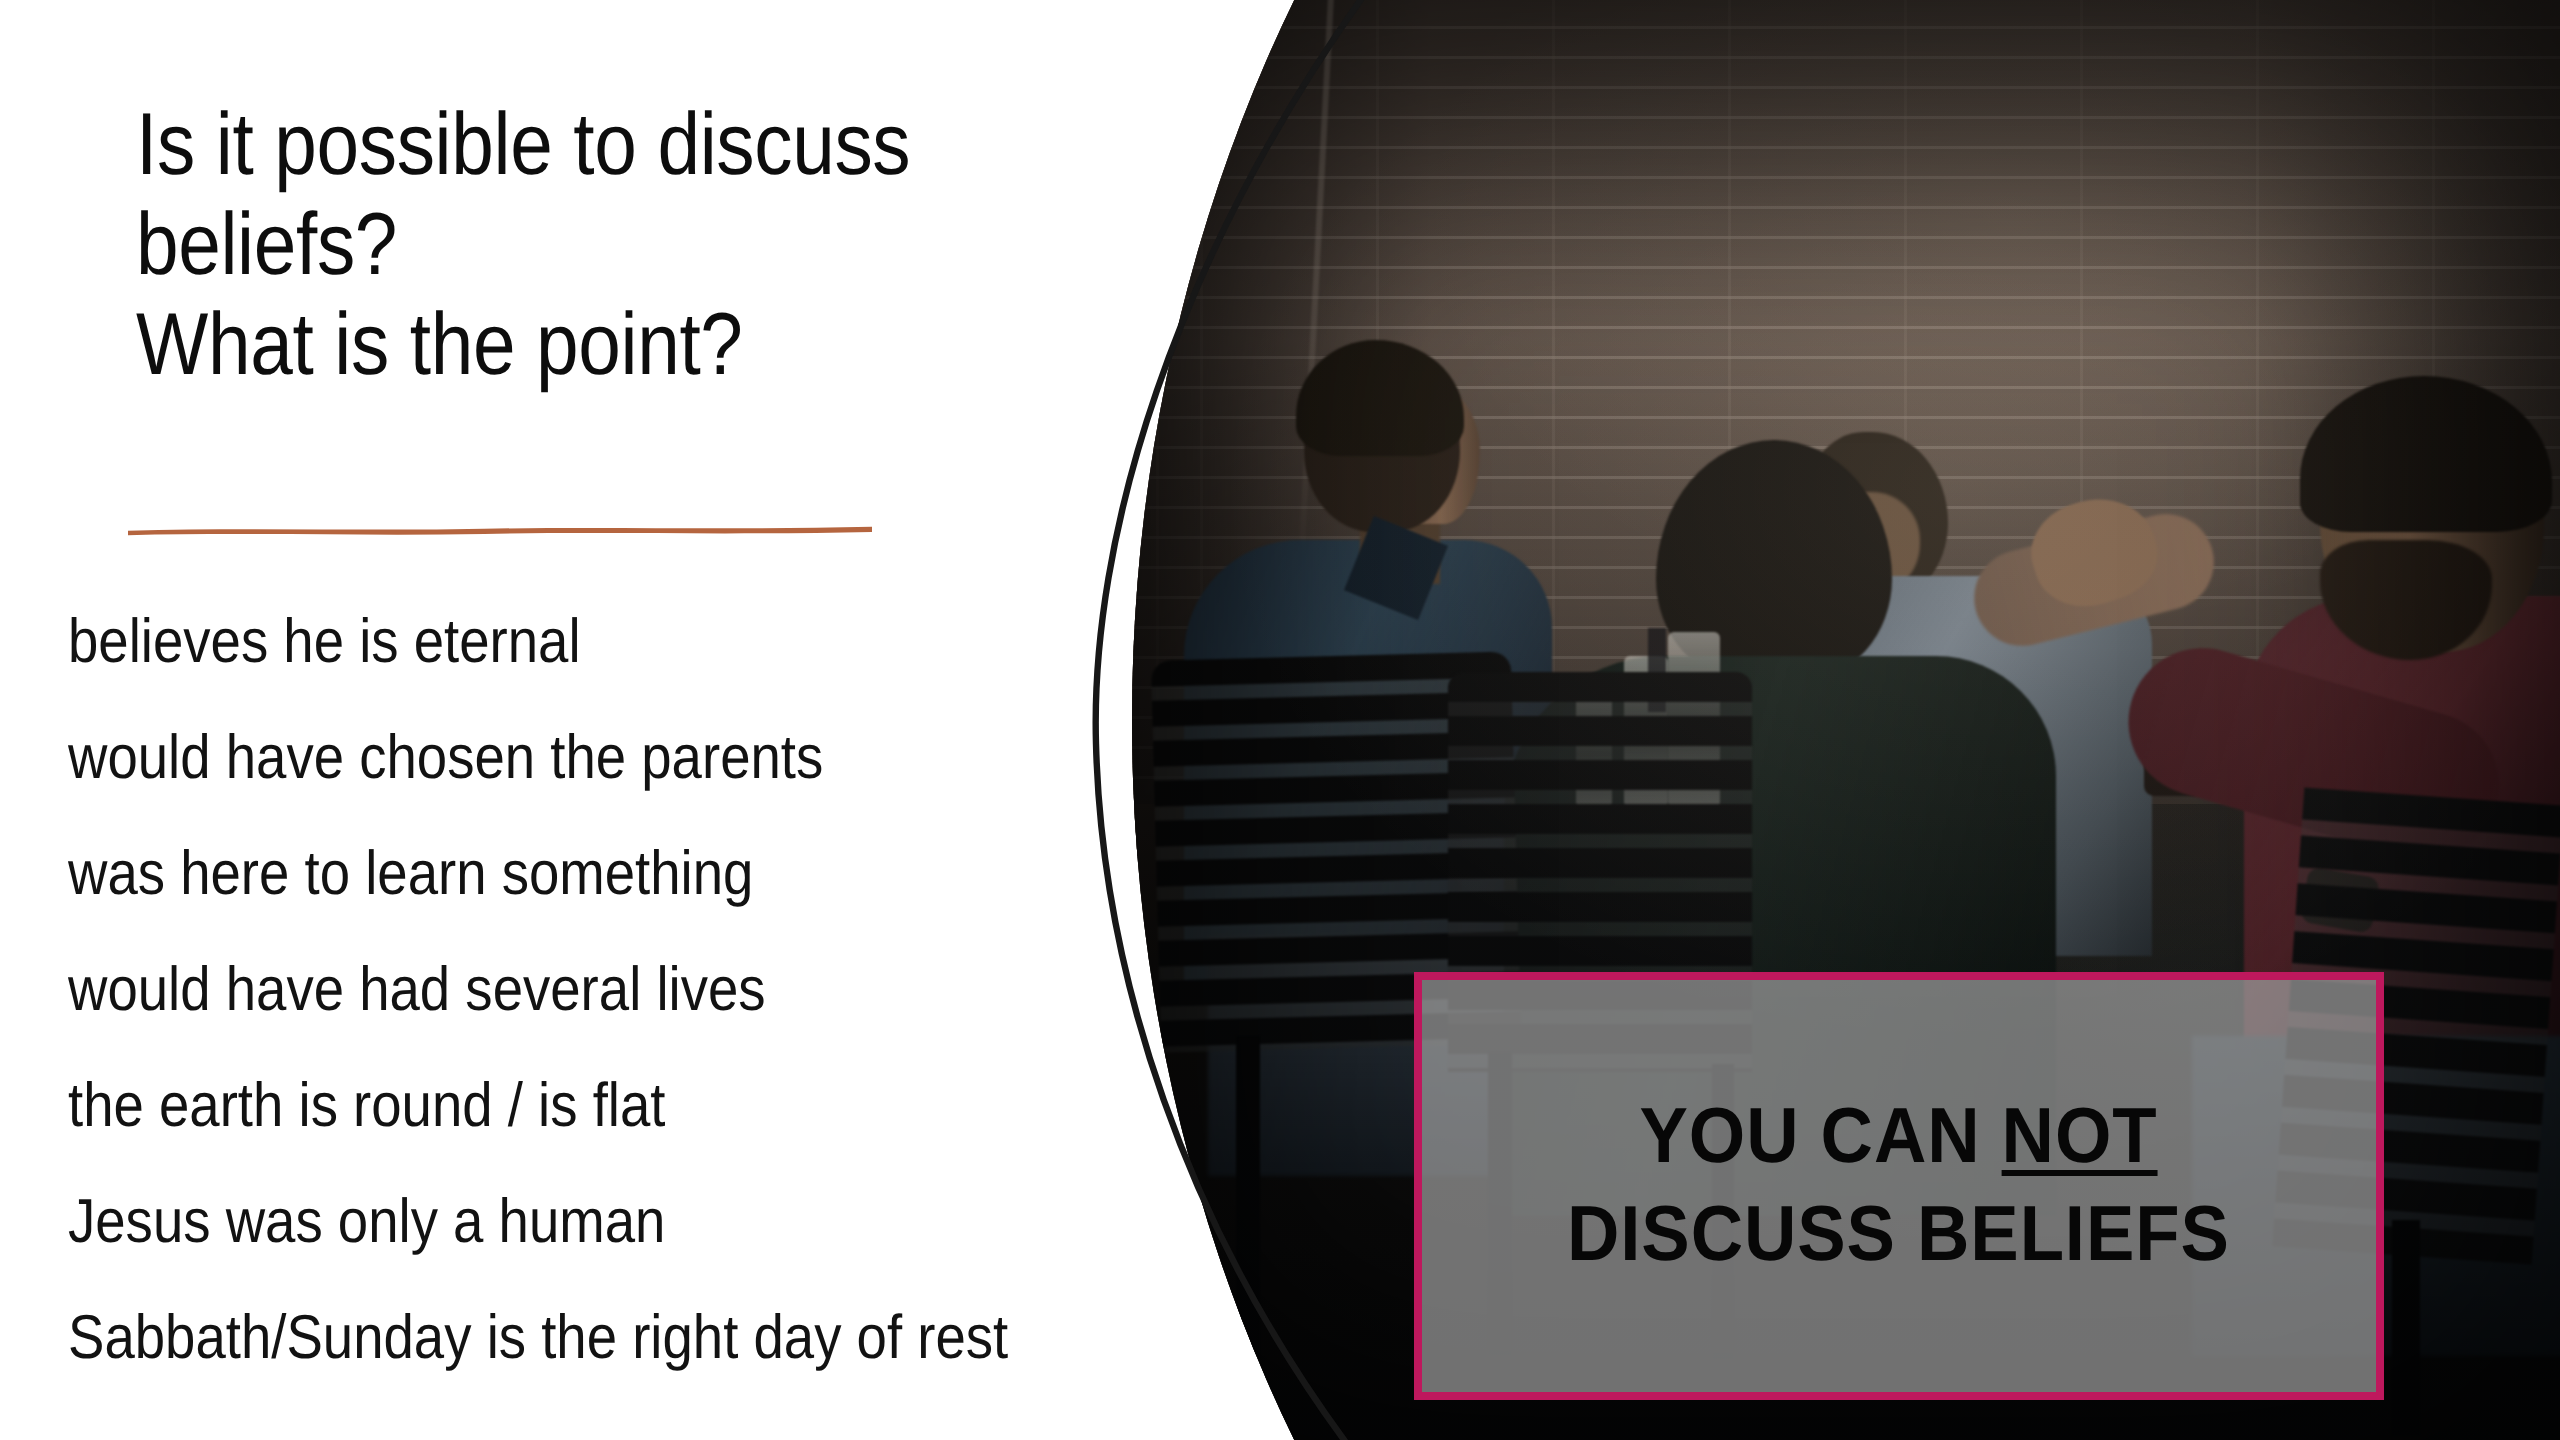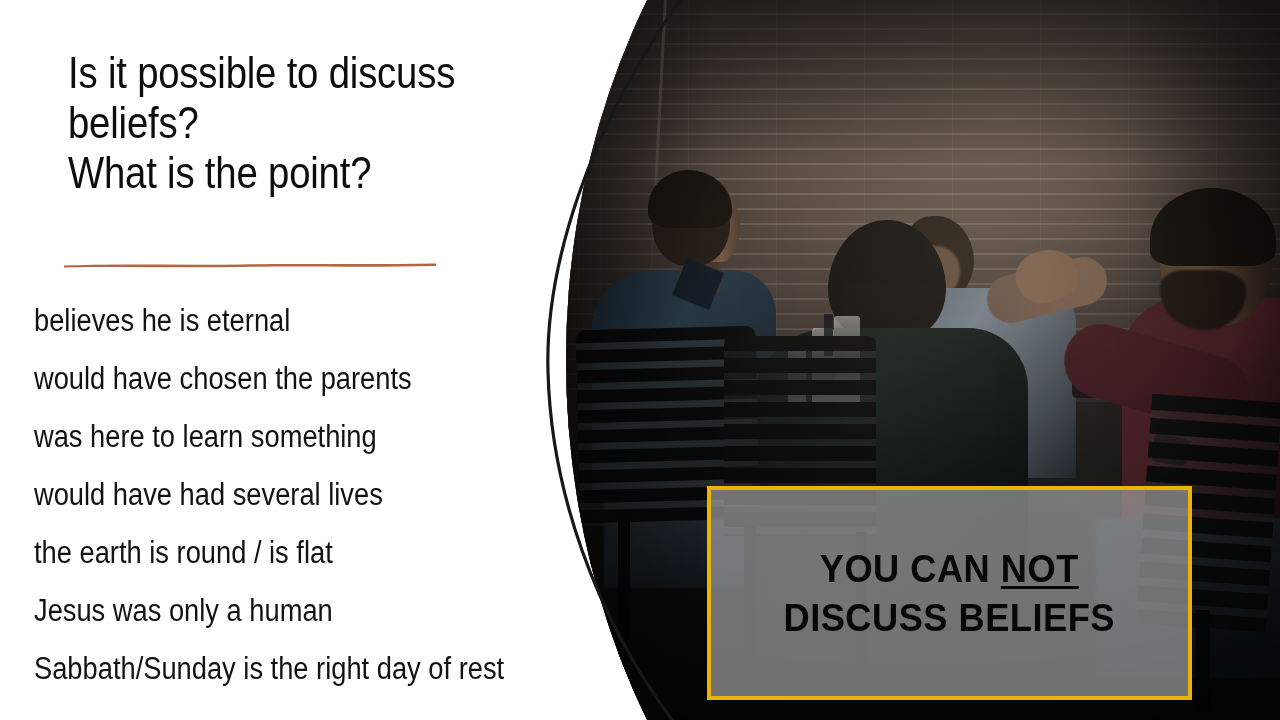--- a/index.html
+++ b/index.html
@@ -404,21 +404,21 @@
   }
 
   
   .caption-box {
     position: absolute;
     left: 707px;
     top: 486px;
     width: 485px;
     height: 214px;
     background: rgba(170,170,170,0.66);
-    border: 4px solid #eab308;
+    border: 4px solid #be185d;
     box-sizing: border-box;
     display: flex;
     flex-direction: column;
     align-items: center;
     justify-content: center;
   }
   .caption-line {
     font-size: 39px;
     font-weight: 700;
     color: #070707;

